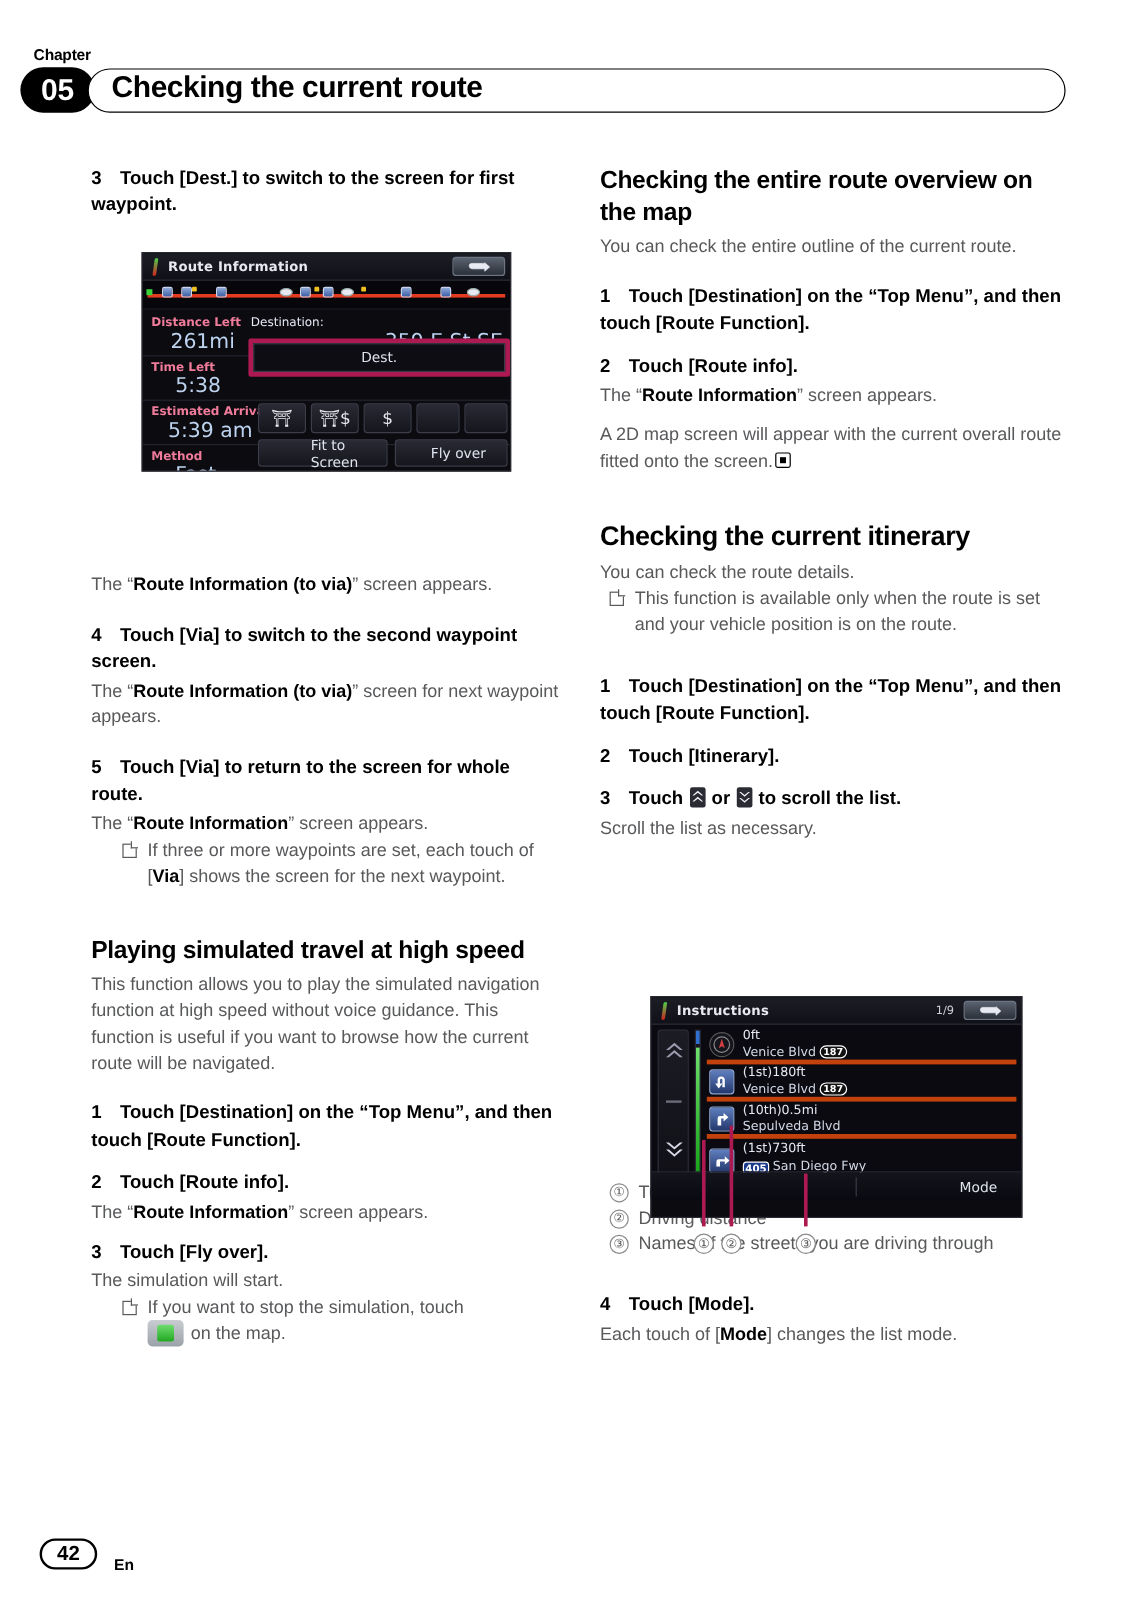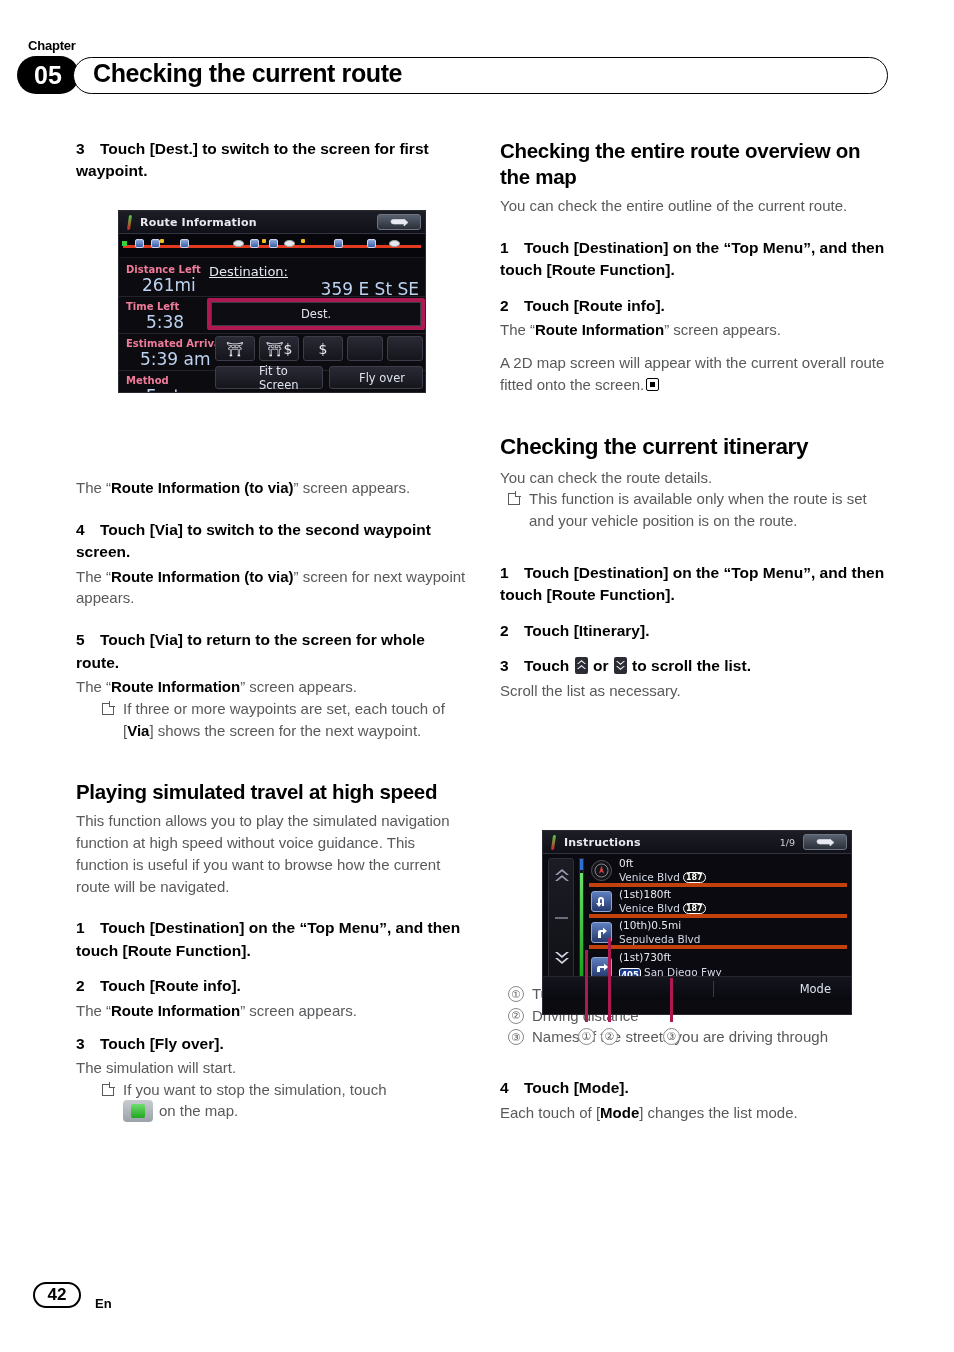--- a/index.html
+++ b/index.html
@@ -345,21 +345,21 @@
       <div class="rs-node" style="left:248px;"></div>
       <div class="rs-oval" style="left:270px;"></div>
     </div>
 
     <div class="rinfo-body">
       <div class="kv" style="top:6px;">
         <div class="lbl">Distance Left</div>
         <div class="val" style="margin-left:16px;">261mi</div>
       </div>
       <div class="kv" style="left:90px; top:6px; width:210px;">
-        <div class="val-w" style="font-size:13px;text-decoration:underline;">Destination:</div>
+        <div class="val-w" style="font-size:10px;">Destination:</div>
         <div class="val" style="text-align:right;">359 E St SE</div>
       </div>
       <div class="divline" style="top:38px;"></div>
 
       <div class="kv" style="top:43px;">
         <div class="lbl">Time Left</div>
         <div class="val" style="margin-left:20px;">5:38</div>
       </div>
       <div class="divline" style="top:75px;"></div>
 
@@ -367,21 +367,21 @@
         <div class="lbl">Estimated Arrival</div>
         <div class="val" style="margin-left:14px;">5:39 am</div>
       </div>
       <div class="divline" style="top:112px;"></div>
 
       <div class="kv" style="top:117px;">
         <div class="lbl">Method</div>
         <div class="val" style="margin-left:20px;">Fast</div>
       </div>
 
-      <div class="destbtn-wrap" style="top:40px;padding-left:26px;">
+      <div class="destbtn-wrap" style="top:24px;padding-left:26px;">
         <div class="destbtn">Dest.</div>
       </div>
 
       <div class="iconbtn" style="left:96px; top:78px; width:40px;">
         <span>⛩</span>
       </div>
       <div class="iconbtn" style="left:140px; top:78px; width:40px;">
         <span>⛩$</span>
       </div>
       <div class="iconbtn" style="left:184px; top:78px; width:40px;">

